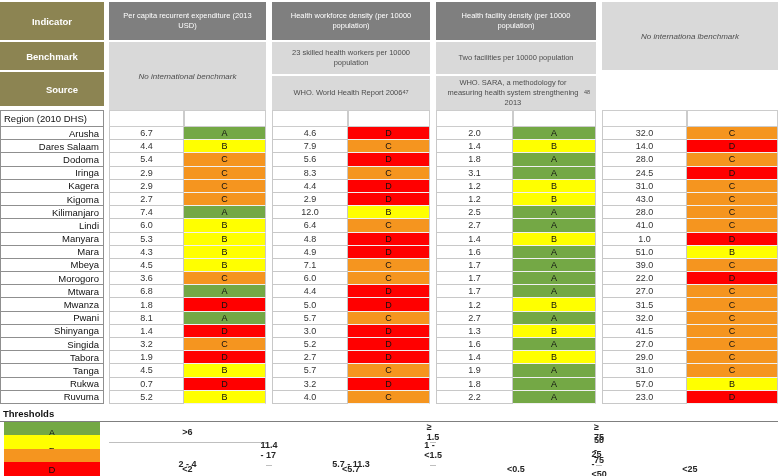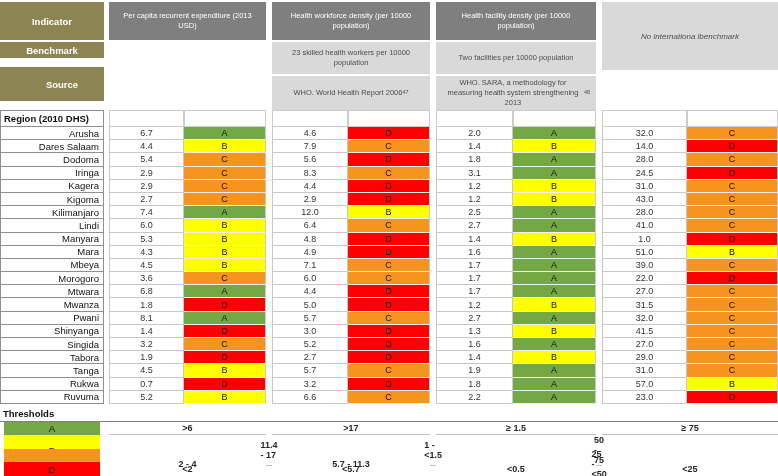--- a/index.html
+++ b/index.html
@@ -11,29 +11,29 @@
     padding-top: 2px;
   }
   
   .blockgrid { display: grid; grid-template-columns: 104px 5px 157px 6px 158px 6px 160px 6px 176px; }
   .cellgrid  { display: grid; grid-template-columns: 104px 5px 75px 82px 6px 76px 82px 6px 77px 83px 6px 85px 91px; }
   
   .hstack { display: flex; flex-direction: column; }
   .hcell { display: flex; align-items: center; justify-content: center; text-align: center; }
   .olive { background: #8C8452; color: #fff; font-weight: bold; font-size: 9.5px; }
   .olive.h1 { height: 38px; margin-bottom: 2px; }
-  .olive.h2 { height: 16px; margin-bottom: 9px; }
+  .olive.h2 { height: 28px; margin-bottom: 2px; }
   .olive.h3 { height: 34px; padding-left: 20px; }
   .ind   { background: #7F7F7F; color: #fff; font-size: 7.5px; height: 38px; margin-bottom: 2px; padding: 0 8px; line-height: 1.35; }
   .bench { background: #D9D9D9; color: #4d4d4d; font-size: 7.5px; height: 32px; margin-bottom: 2px; padding: 0 4px; line-height: 1.35; }
   .src   { background: #D9D9D9; color: #4d4d4d; font-size: 7.5px; height: 34px; padding: 0 6px; line-height: 1.35; display:flex; align-items:center; justify-content:center; text-align:center; }
   .src sup { font-size: 5.5px; line-height: 1; }
   .merged { background: #D9D9D9; color: #4d4d4d; font-size: 8px; font-style: italic; height: 68px; padding: 0 6px; }
   
-  .rh-row { height: 17px; font-weight: bold; }
+  .rh-row { height: 17px; }
   .rh-row .cell-region { border: 1px solid #8f8f8f; justify-content: flex-start; padding-left: 3px; font-size: 9.5px; }
   .rh-row .empty { border: 1px solid #cccccc; background: #fff; }
   .drow { height: 13.2px; }
   .cell { display: flex; align-items: center; justify-content: center; height: 100%; }
   .cell-region { display: flex; align-items: center; justify-content: flex-end; height: 100%;
                  border: 1px solid #8f8f8f; border-top: none; padding-right: 4px; font-size: 9.5px; color: #111; }
   .cell-value  { border: 1px solid #c8c8c8; border-top: none; font-size: 9px; color: #333; }
   .cell-grade  { border-right: 1px solid #c8c8c8; border-bottom: 1px solid #f0f0f0; font-size: 9px; color: #111; }
   
   .th-title { font-size: 9.5px; font-weight: bold; color: #111; padding: 4px 0 2px 3px; }
@@ -51,20 +51,21 @@
   <div class="blockgrid">
     <div class="hstack">
       <div class="hcell olive h1">Indicator</div>
       <div class="hcell olive h2">Benchmark</div>
       <div class="hcell olive h3">Source</div>
     </div>
     <div></div>
 
     <div class="hstack">
       <div class="hcell ind">Per capita recurrent expenditure (2013 USD)</div>
+      <div class="hcell merged">No international benchmark</div>
     </div>
     <div></div>
 
     <div class="hstack">
       <div class="hcell ind">Health workforce density (per 10000 population)</div>
       <div class="hcell bench">23 skilled health workers per 10000 population</div>
       <div class="src">
           <span>WHO. World Health Report 2006</span>
           <sup>47</sup>
         </div>
@@ -402,39 +403,38 @@
       <div></div>
       <div class="cell cell-value">57.0</div>
       <div class="cell cell-grade" style="background: rgb(255, 255, 0);">B</div>
     </div>
       <div class="cellgrid drow">
       <div class="cell-region">Ruvuma</div>
       <div></div>
       <div class="cell cell-value">5.2</div>
       <div class="cell cell-grade" style="background: rgb(255, 255, 0);">B</div>
       <div></div>
-      <div class="cell cell-value">6.6</div>
+      <div class="cell cell-value">4.0</div>
       <div class="cell cell-grade" style="background: rgb(245, 149, 31);">C</div>
       <div></div>
       <div class="cell cell-value">2.2</div>
       <div class="cell cell-grade" style="background: rgb(116, 168, 69);">A</div>
       <div></div>
       <div class="cell cell-value">23.0</div>
       <div class="cell cell-grade" style="background: rgb(255, 0, 0);">D</div>
     </div>
     </div>
 
   <div class="th-title">Thresholds</div>
   <div class="legend" id="threshold-rows">
       <div class="blockgrid trow">
       <div class="t-badge" style="background: rgb(116, 168, 69);">A</div>
       <div></div>
       <div class="t-val">&gt;6</div>
       <div></div>
-      <div class="t-val">&gt;17</div>
       <div></div>
       <div class="t-val">≥ 1.5</div>
       <div></div>
       <div class="t-val">≥ 75</div>
     </div>
       <div class="blockgrid trow">
       <div class="t-badge" style="background: rgb(255, 255, 0);">B</div>
       <div></div>
       <div></div>
       <div class="t-val">11.4 - 17</div>

